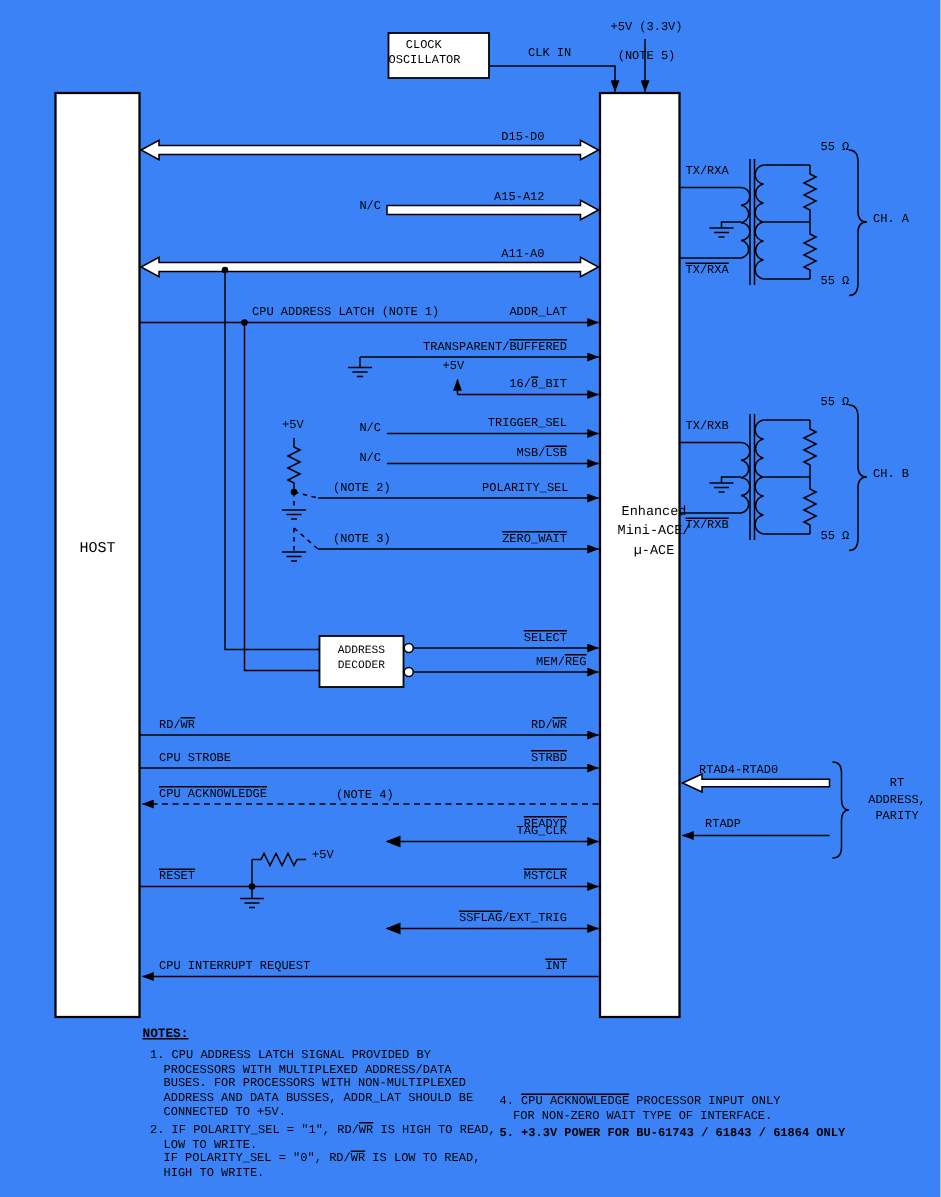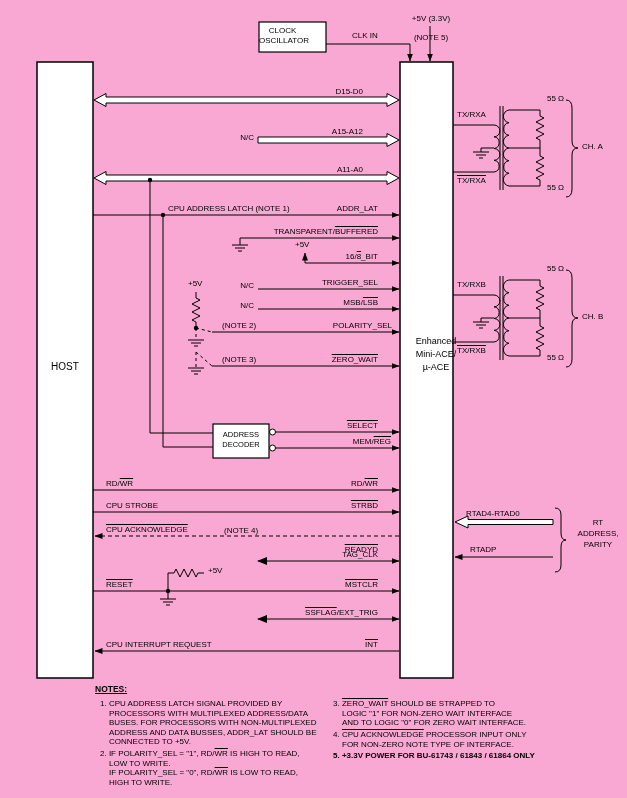--- a/index.html
+++ b/index.html
@@ -1,17 +1,17 @@
 <!DOCTYPE html>
 <html><head>
 <meta charset="utf-8">
 <style>
   html,body{margin:0;padding:0;background:#fff;}
-  .stage{position:relative;width:627px;height:798px;background:#f9a8d4;overflow:hidden;
-         font-family:Liberation Sans, sans-serif;color:#000;}
+  .stage{position:relative;width:627px;height:798px;background:#3b82f6;overflow:hidden;
+         font-family:Liberation Mono, monospace;color:#000;}
   svg.wires{position:absolute;left:0;top:0;}
   .lbl{position:absolute;font-size:8px;line-height:10px;white-space:nowrap;}
   .ctr{text-align:center;white-space:pre-line;}
   .ov{text-decoration:overline;}
   .note{position:absolute;font-size:8px;line-height:9.5px;white-space:nowrap;}
   .hang{padding-left:9px;text-indent:-9px;white-space:pre-line;}
   .cont{padding-left:9px;}
   .bold{font-weight:bold;}
   .ul{text-decoration:underline;font-weight:bold;font-size:8.5px;}
 </style>
@@ -162,21 +162,21 @@
 
 <div class="lbl" style="right:373px;top:133px;">N/C</div>
 <div class="lbl" style="right:373px;top:281px;">N/C</div>
 <div class="lbl" style="right:373px;top:301px;">N/C</div>
 
 <div class="lbl" style="right:249px;top:204px;">ADDR_LAT</div>
 <div class="lbl" style="right:249px;top:227px;"><span>TRANSPARENT/</span><span class="ov">BUFFERED</span></div>
 <div class="lbl" style="right:249px;top:252px;"><span>16/</span><span class="ov">8</span><span>_BIT</span></div>
 <div class="lbl" style="right:249px;top:278px;">TRIGGER_SEL</div>
 <div class="lbl" style="right:249px;top:298px;"><span>MSB/</span><span class="ov">LSB</span></div>
-<div class="lbl" style="right:235px;top:321px;">POLARITY_SEL</div>
+<div class="lbl" style="right:248px;top:321px;">POLARITY_SEL</div>
 <div class="lbl ov" style="right:249px;top:355px;">ZERO_WAIT</div>
 <div class="lbl ov" style="right:249px;top:421px;">SELECT</div>
 <div class="lbl" style="right:236px;top:437px;"><span>MEM/</span><span class="ov">REG</span></div>
 <div class="lbl" style="right:249px;top:479px;"><span>RD/</span><span class="ov">WR</span></div>
 <div class="lbl ov" style="right:249px;top:501px;">STRBD</div>
 <div class="lbl ov" style="right:249px;top:525px;margin-top:20px;">READYD</div>
 <div class="lbl" style="right:249px;top:550px;">TAG_CLK</div>
 <div class="lbl ov" style="right:249px;top:580px;">MSTCLR</div>
 <div class="lbl" style="right:249px;top:608px;"><span class="ov">SSFLAG</span><span>/EXT_TRIG</span></div>
 <div class="lbl ov" style="right:249px;top:640px;">INT</div>
@@ -220,26 +220,21 @@
 ADDRESS AND DATA BUSSES, ADDR_LAT SHOULD BE
 CONNECTED TO +5V.</div>
 
 <div class="note" style="left:100px;top:749px;">
   <div><span>2. IF POLARITY_SEL = "1", RD/</span><span class="ov">WR</span><span> IS HIGH TO READ,</span></div>
   <div class="cont">LOW TO WRITE.</div>
   <div class="cont"><span>IF POLARITY_SEL = "0", RD/</span><span class="ov">WR</span><span> IS LOW TO READ,</span></div>
   <div class="cont">HIGH TO WRITE.</div>
 </div>
 
-<div class="note" style="left:333px;top:699px;">
-  <div><span>3. </span><span class="ov">ZERO_WAIT</span><span> SHOULD BE STRAPPED TO</span></div>
-  <div class="cont">LOGIC "1" FOR NON-ZERO WAIT INTERFACE</div>
-  <div class="cont">AND TO LOGIC "0" FOR ZERO WAIT INTERFACE.</div>
-</div>
 
 <div class="note" style="left:333px;top:730px;">
   <div><span>4. </span><span class="ov">CPU ACKNOWLEDGE</span><span> PROCESSOR INPUT ONLY</span></div>
-  <div class="cont">FOR NON-ZERO NOTE TYPE OF INTERFACE.</div>
+  <div class="cont">FOR NON-ZERO WAIT TYPE OF INTERFACE.</div>
 </div>
 
 <div class="note bold" style="left:333px;top:751px;">5. +3.3V POWER FOR BU-61743 / 61843 / 61864 ONLY</div>
 
 </div>
 
 </body></html>

